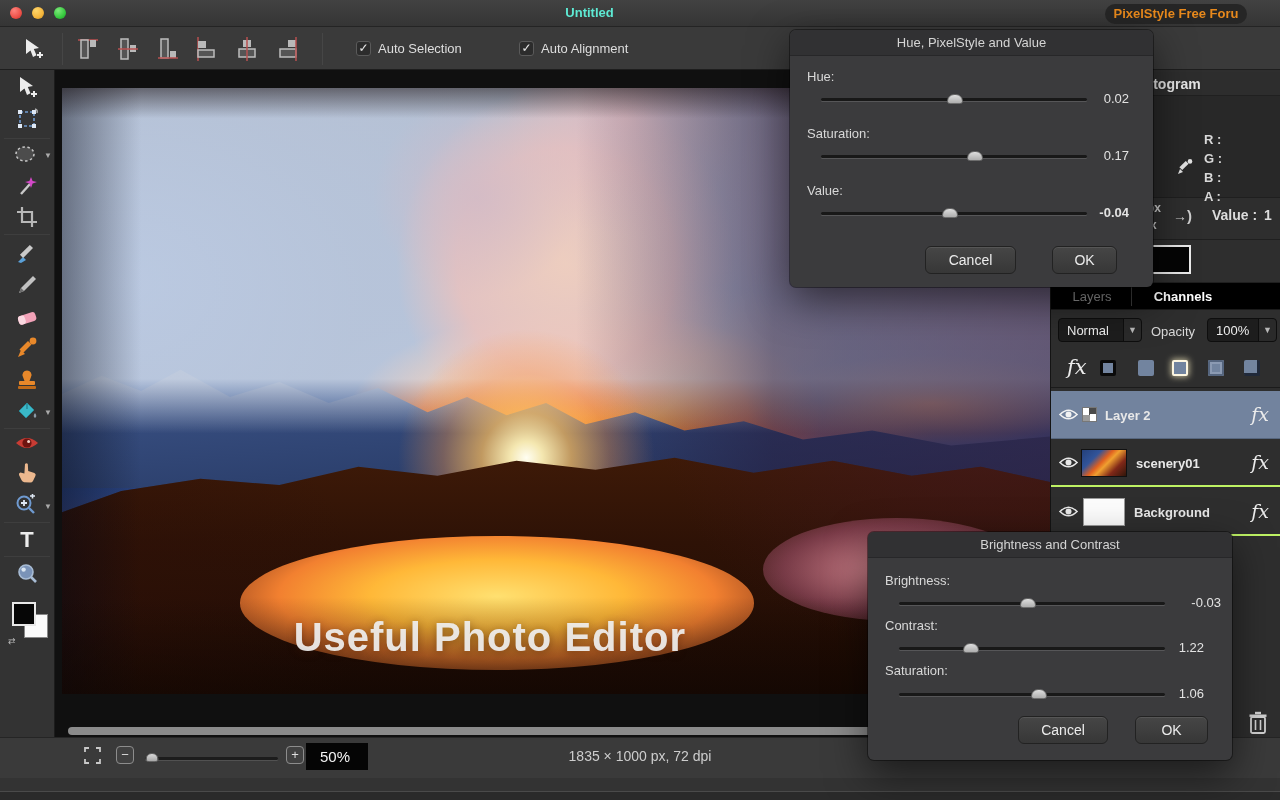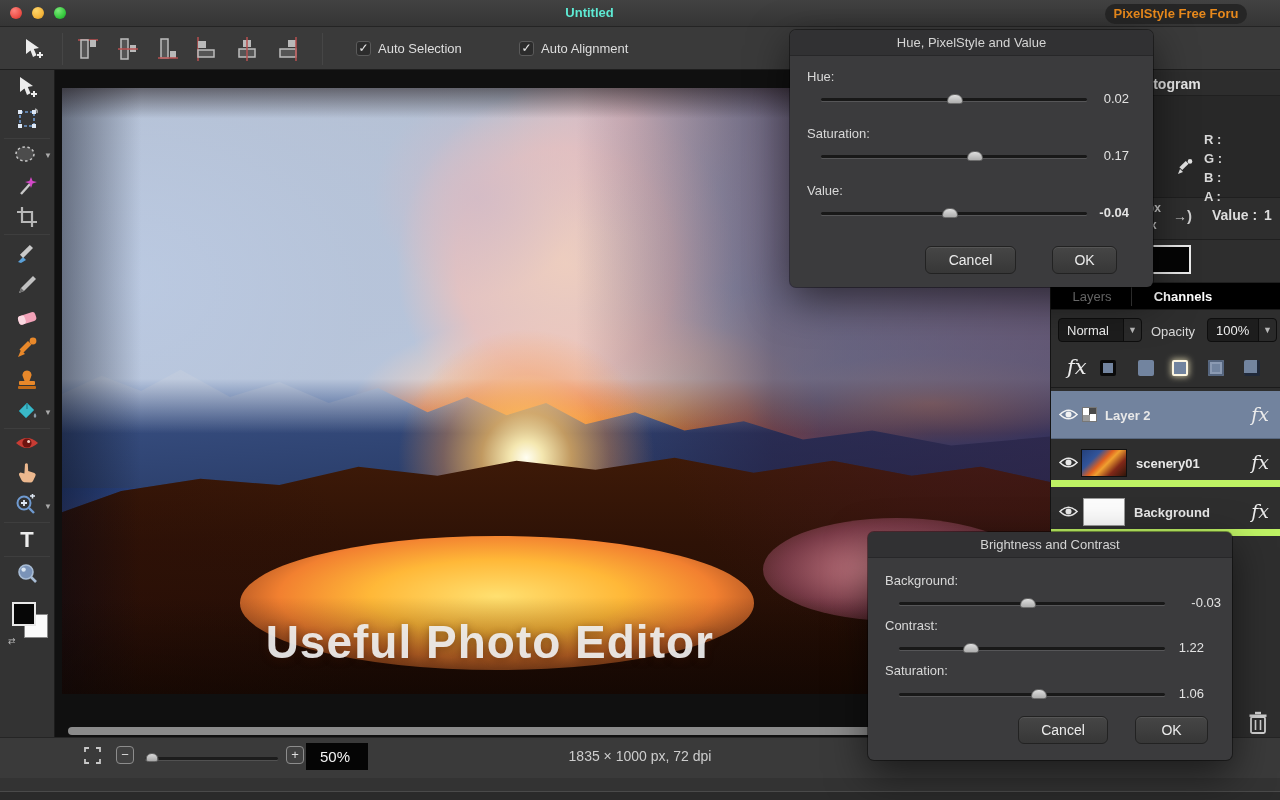--- a/index.html
+++ b/index.html
@@ -83,21 +83,21 @@
     background: radial-gradient(ellipse at 50% 45%, #ffe070 0%, #ffb838 35%, #f28030 60%,
       rgba(192,90,40,.75) 80%, rgba(90,40,20,0) 100%); }
   .ph-lake2 { left:71%; top:71%; width:27%; height:17%; border-radius:50%;
     background: radial-gradient(ellipse at 50% 50%, rgba(236,152,162,.9) 0%, rgba(180,92,122,.55) 60%,
       rgba(120,60,90,0) 100%); }
   .ph-vignette { background:
     linear-gradient(0deg, rgba(15,6,2,.6) 0%, rgba(15,6,2,0) 16%),
     linear-gradient(180deg, rgba(18,8,8,.5) 0%, rgba(18,8,8,0) 5%),
     linear-gradient(90deg, rgba(5,8,20,.45) 0%, rgba(5,8,20,0) 8%); }
   .ph-caption { left:43.3%; top:87%; transform:translateX(-50%); white-space:nowrap;
-    color:rgba(240,240,240,.92); font-size:46px; font-weight:bold; letter-spacing:1px;
+    color:rgba(240,240,240,.92); font-size:40px; font-weight:bold; letter-spacing:1px;
     text-shadow:0 2px 8px rgba(60,20,0,.45); }
   .hscroll { left:13px; top:657px; width:978px; height:8px; background:#8b8b8b; border-radius:4px; }
 
   
   .panel { left:1050px; top:70px; width:230px; height:667px; background:#2e2e2e; border-left:1px solid #141414; }
   .pn-header { left:0; top:2px; width:230px; height:24px; background:#2d2d2d; border-bottom:1px solid #202020;
     color:#e6e6e6; font-size:14px; font-weight:bold; text-align:center; line-height:24px; }
   .pn-hist { left:0; top:26px; width:230px; height:102px; background:#282828; border-bottom:1px solid #1f1f1f; }
   .rgba-label { left:153px; color:#d8d8d8; font-size:13px; font-weight:bold; }
   .pn-radius { left:0; top:128px; width:230px; height:42px; border-bottom:1px solid #1f1f1f; }
@@ -117,21 +117,21 @@
   .dd-caret { width:18px; height:100%; border-left:1px solid #0e0e0e; color:#b8b8b8; font-size:9px;
     display:flex; align-items:center; justify-content:center; background:#2a2a2a; border-radius:0 4px 4px 0; }
   .blend-label { top:14px; color:#d8d8d8; font-size:13px; }
   .pn-fxrow { left:0; top:280px; width:230px; height:38px; border-bottom:1px solid #1b1b1b; }
   .fx-text { font-family:"DejaVu Serif", serif; font-style:italic; color:#ececec; }
   .fx-sq { top:10px; width:16px; height:16px; background:#72849f; border-radius:2px; }
   .fx-sq-1 { border:3px solid #0a0a0a; }
   .fx-sq-3 { border:2px solid #fdf6e0; box-shadow:0 0 6px 1px rgba(255,245,200,.7); }
   .fx-sq-4 { box-shadow: inset 0 0 0 2px #55657e, inset 0 0 0 4px #8b9ab2; }
   .fx-sq-5 { border-right:3px solid #20293a; border-bottom:3px solid #20293a; }
-  .layer-row { left:0; width:230px; height:48px; border-bottom:7px solid #bef264; }
+  .layer-row { left:0; width:230px; height:48px; border-bottom:2px solid #bef264; }
   .layer-selected { background:#72839e; border-bottom:1px solid #56667e; }
   .layer-name { color:#e8e8e8; font-size:13px; font-weight:bold; }
   .layer-fx { right:12px; top:12px; font-size:19px; }
   .eye { left:8px; top:16px; }
   .thumb-l2 { left:31px; top:16px; width:15px; height:15px; background:
       linear-gradient(45deg,#fff 50%,#fff 50%); border:1px solid #777;
       background: conic-gradient(#4a4a4a 0 25%, #fff 25% 50%, #9a9a9a 50% 75%, #fff 75%); }
   .thumb-scenery { left:30px; top:10px; width:46px; height:28px; border:1px solid #111;
       background: linear-gradient(135deg,#24407a 0%,#31549a 28%,#e06020 45%,#f0a030 55%,#802818 75%,#30160a 100%); }
   .thumb-bg { left:32px; top:10px; width:42px; height:28px; background:#fcfcfc; border:1px solid #9a9a9a; }
@@ -497,21 +497,21 @@
     <div class="dlg-value" style="top:175px; right:24px;font-weight:bold;">-0.04</div>
     <div class="dlg-track" style="top:182px;">
       <div class="dlg-thumb" style="left: 48.5%;"></div>
     </div>
     <div class="dlg-btn" style="left:135px; top:216px; width:91px;">Cancel</div>
     <div class="dlg-btn" style="left:262px; top:216px; width:65px;">OK</div>
   </div>
 
   <div class="abs dialog" style="left:868px; top:532px; width:364px; height:228px;">
     <div class="dlg-titlebar">Brightness and Contrast</div>
-    <div class="dlg-label" style="top:41px;">Background:</div>
+    <div class="dlg-label" style="top:41px;">Brightness:</div>
     <div class="dlg-value" style="top:63px; right:11px;margin-left:38px;">-0.03</div>
     <div class="dlg-track" style="top:70px;">
       <div class="dlg-thumb" style="left: 48.5%;"></div>
     </div>
     <div class="dlg-label" style="top:86px;">Contrast:</div>
     <div class="dlg-value" style="top:108px; right:28px;">1.22</div>
     <div class="dlg-track" style="top:115px;">
       <div class="dlg-thumb" style="left: 27%;"></div>
     </div>
     <div class="dlg-label" style="top:131px;">Saturation:</div>

